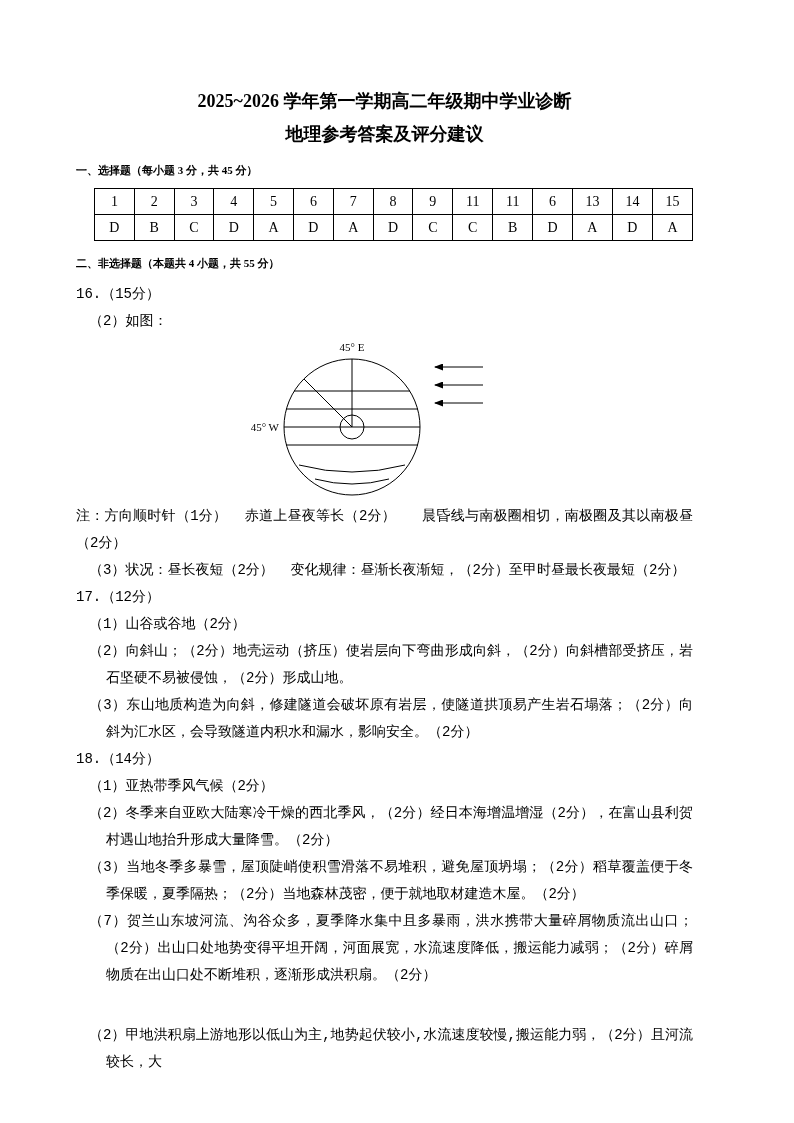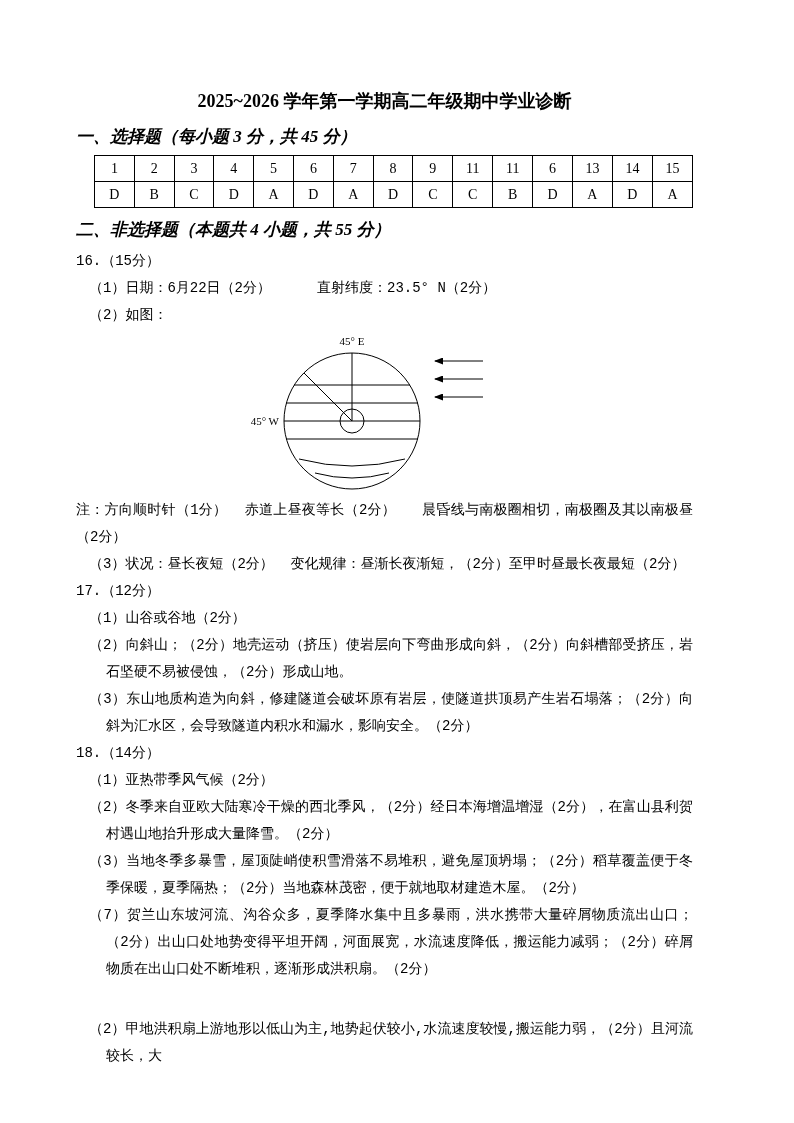--- a/index.html
+++ b/index.html
@@ -16,25 +16,24 @@
     overflow: hidden;
   }
   .title {
     font-size: 18px;
     font-weight: bold;
     text-align: center;
     line-height: 27px;
     margin: 0 0 6px 0;
   }
   .sec-heading {
-    font-size: 17px;
+    font-size: 11px;
     font-weight: bold;
     line-height: 24px;
     margin: 10px 0 6px 0;
-    font-style: italic;
   }
   table.mcq {
     border-collapse: collapse;
     margin: 4px 0 8px 18px;
   }
   table.mcq td {
     border: 1px solid #000;
     width: 40px;
     height: 25px;
     text-align: center;
@@ -64,20 +63,21 @@
   .diagram svg { display: block; }
   .diagram .shape { stroke: #000; stroke-width: 1; fill: none; }
   .diagram text { fill: #000; font-size: 11px; font-family: "Liberation Serif", "DejaVu Serif", serif; }
 </style>
 </head>
 <body>
 
 <div class="page">
 
   <div class="title">2025~2026 学年第一学期高二年级期中学业诊断</div>
+  <div class="title">地理参考答案及评分建议</div>
 
   <div class="sec-heading">一、选择题（每小题 3 分，共 45 分）</div>
 
   <table class="mcq">
     <tbody>
         <tr>
       <td>1</td>
       <td>2</td>
       <td>3</td>
       <td>4</td>
@@ -109,21 +109,20 @@
       <td>A</td>
       <td>D</td>
       <td>A</td>
     </tr>
   </tbody>
     </table>
 
   <div class="sec-heading">二、非选择题（本题共 4 小题，共 55 分）</div>
 
   <p class="para">16.（15分）</p>
-  <p class="para item"><span>（1）日期：6月22日（2分）</span><span class="gap">直射纬度：23.5° N（2分）</span></p>
   <p class="para item">（2）如图：</p>
 
   <div class="diagram">
     <svg width="250" height="160" viewBox="0 0 250 160" xmlns="http://www.w3.org/2000/svg">
       <defs>
         <marker id="ah" markerWidth="9" markerHeight="7" refX="8" refY="3.5" orient="auto">
           <path d="M0,0 L9,3.5 L0,7 z" fill="#000"></path>
         </marker>
       </defs>
       <text x="115" y="12" text-anchor="middle">45° E</text>

